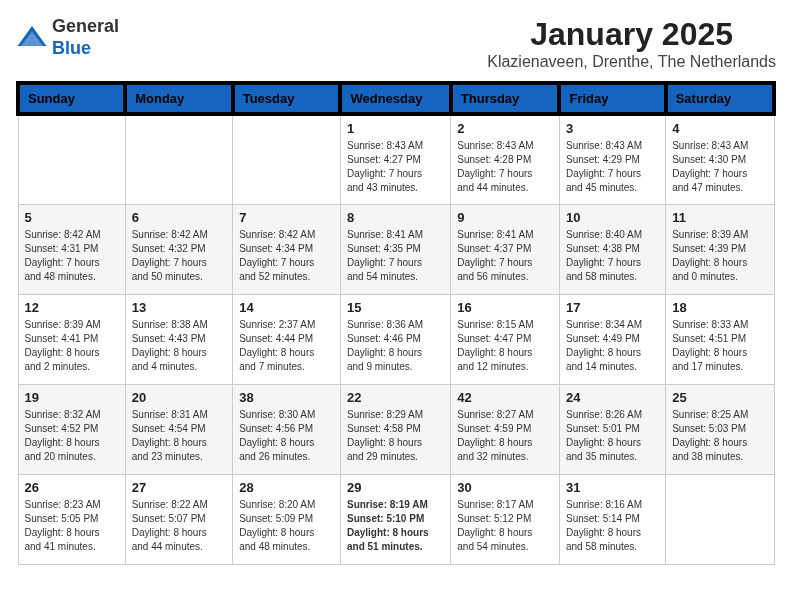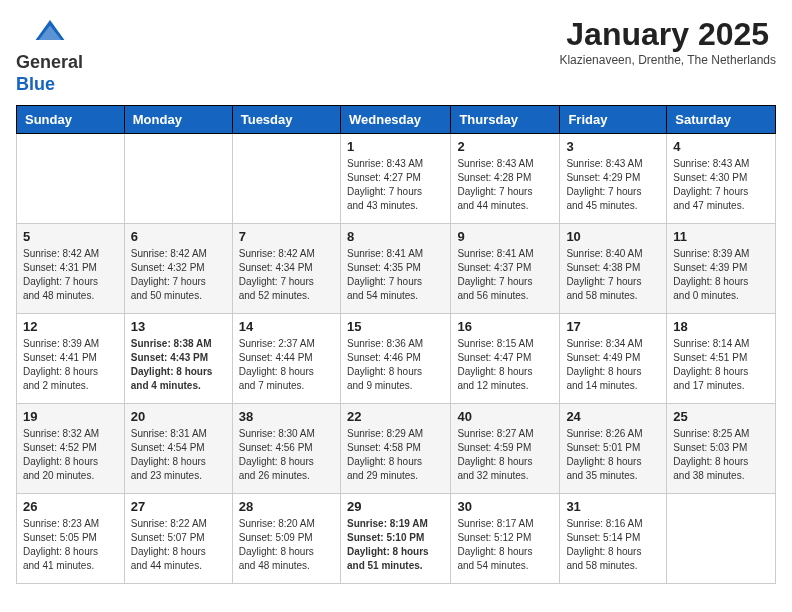--- a/index.html
+++ b/index.html
@@ -13,21 +13,20 @@
     .header {
       display: flex;
       align-items: flex-start;
       justify-content: space-between;
       margin-bottom: 10px;
     }
     .logo {
       display: flex;
       align-items: center;
       gap: 4px;
-      flex-direction: column;
     }
     .logo-text {
       font-size: 18px;
       font-weight: bold;
       line-height: 1.2;
     }
     .logo-general { color: #333; }
     .logo-blue { color: #1565c0; }
     .logo-icon {
       width: 32px;
@@ -36,37 +35,37 @@
     .title-block {
       text-align: right;
     }
     .title-block h1 {
       font-size: 32px;
       font-weight: bold;
       color: #222;
       text-align: center;
     }
     .title-block h2 {
-      font-size: 12px;
+      font-size: 16px;
       font-weight: normal;
       color: #444;
     }
     .calendar {
       width: 100%;
       border-collapse: collapse;
       font-size: 11px;
     }
     .calendar thead tr th {
       background: #1565c0;
-      color: #ffffff;
+      color: #000000;
       text-align: left;
       padding: 6px 8px;
       font-size: 13px;
       font-weight: bold;
-      border: 1px solid #000000;
+      border: 4px solid #000000;
     }
     .calendar tbody tr td {
       border: 1px solid #ccc;
       vertical-align: top;
       padding: 5px 6px;
       width: 113px;
       height: 90px;
       background: #fff;
     }
     .calendar tbody tr:nth-child(even) td {
@@ -205,21 +204,21 @@
       <tr>
         <td>
           <div class="day-num">12</div>
           <div class="day-info" style="white-space: pre-line;">Sunrise: 8:39 AM
 Sunset: 4:41 PM
 Daylight: 8 hours
 and 2 minutes.</div>
         </td>
         <td>
           <div class="day-num">13</div>
-          <div class="day-info" style="white-space: pre-line; font-weight: bold;">Sunrise: 8:38 AM
+          <div class="day-info" style="white-space: pre-line;">Sunrise: 8:38 AM
 Sunset: 4:43 PM
 Daylight: 8 hours
 and 4 minutes.</div>
         </td>
         <td>
           <div class="day-num">14</div>
           <div class="day-info" style="white-space: pre-line;">Sunrise: 2:37 AM
 Sunset: 4:44 PM
 Daylight: 8 hours
 and 7 minutes.</div>
@@ -240,21 +239,21 @@
         </td>
         <td>
           <div class="day-num">17</div>
           <div class="day-info" style="white-space: pre-line;">Sunrise: 8:34 AM
 Sunset: 4:49 PM
 Daylight: 8 hours
 and 14 minutes.</div>
         </td>
         <td>
           <div class="day-num">18</div>
-          <div class="day-info" style="white-space: pre-line;">Sunrise: 8:14 AM
+          <div class="day-info" style="white-space: pre-line;">Sunrise: 8:33 AM
 Sunset: 4:51 PM
 Daylight: 8 hours
 and 17 minutes.</div>
         </td>
       </tr>
       <tr>
         <td>
           <div class="day-num">19</div>
           <div class="day-info" style="white-space: pre-line;">Sunrise: 8:32 AM
 Sunset: 4:52 PM
@@ -276,21 +275,21 @@
 and 26 minutes.</div>
         </td>
         <td>
           <div class="day-num">22</div>
           <div class="day-info" style="white-space: pre-line;">Sunrise: 8:29 AM
 Sunset: 4:58 PM
 Daylight: 8 hours
 and 29 minutes.</div>
         </td>
         <td>
-          <div class="day-num">40</div>
+          <div class="day-num">42</div>
           <div class="day-info" style="white-space: pre-line;">Sunrise: 8:27 AM
 Sunset: 4:59 PM
 Daylight: 8 hours
 and 32 minutes.</div>
         </td>
         <td>
           <div class="day-num">24</div>
           <div class="day-info" style="white-space: pre-line;">Sunrise: 8:26 AM
 Sunset: 5:01 PM
 Daylight: 8 hours

